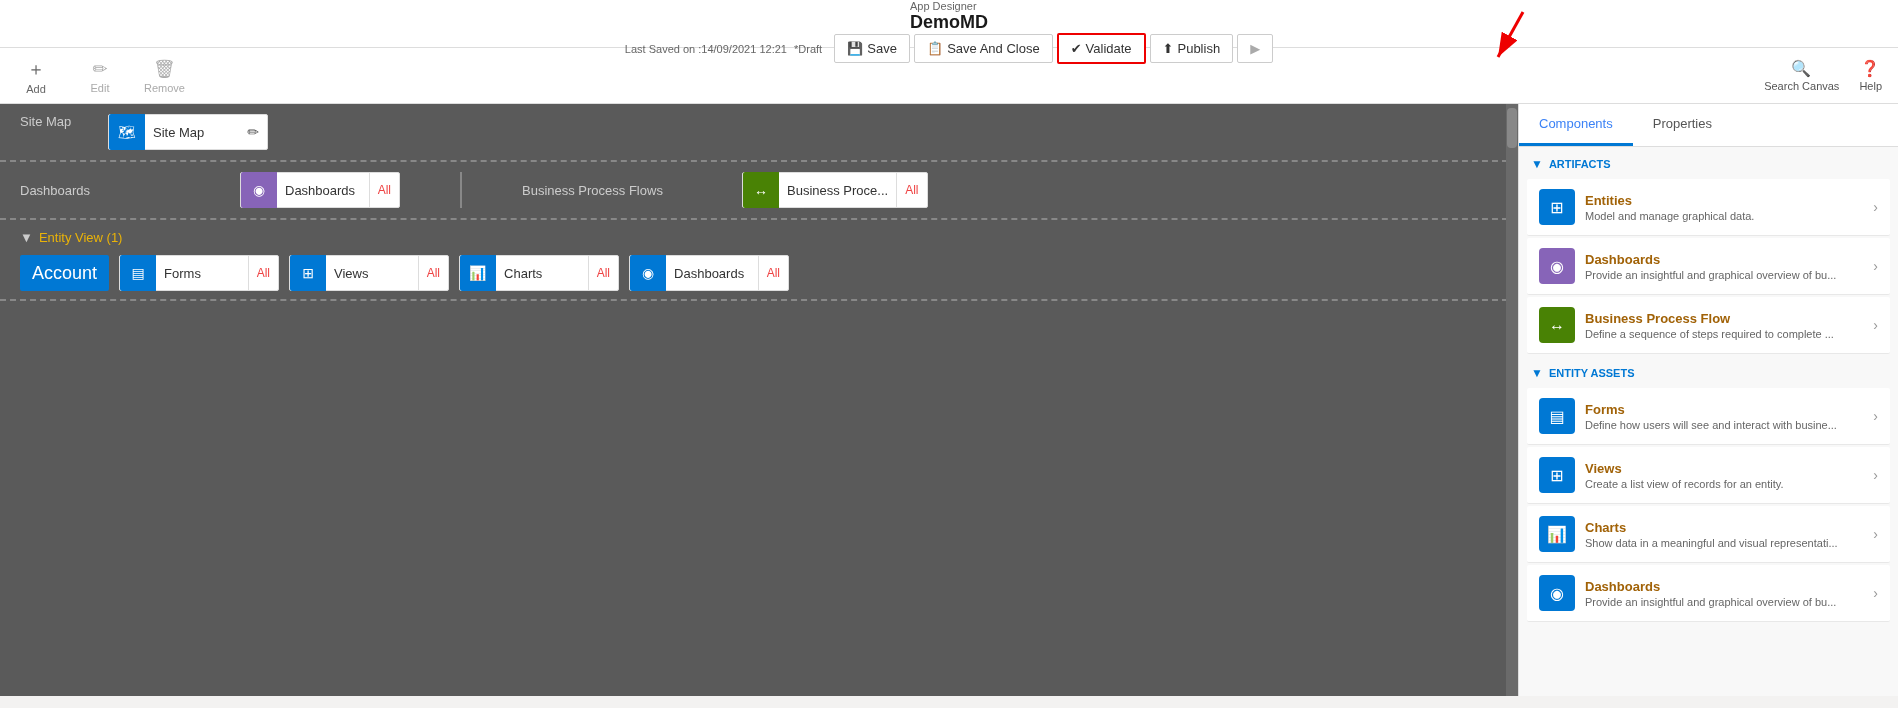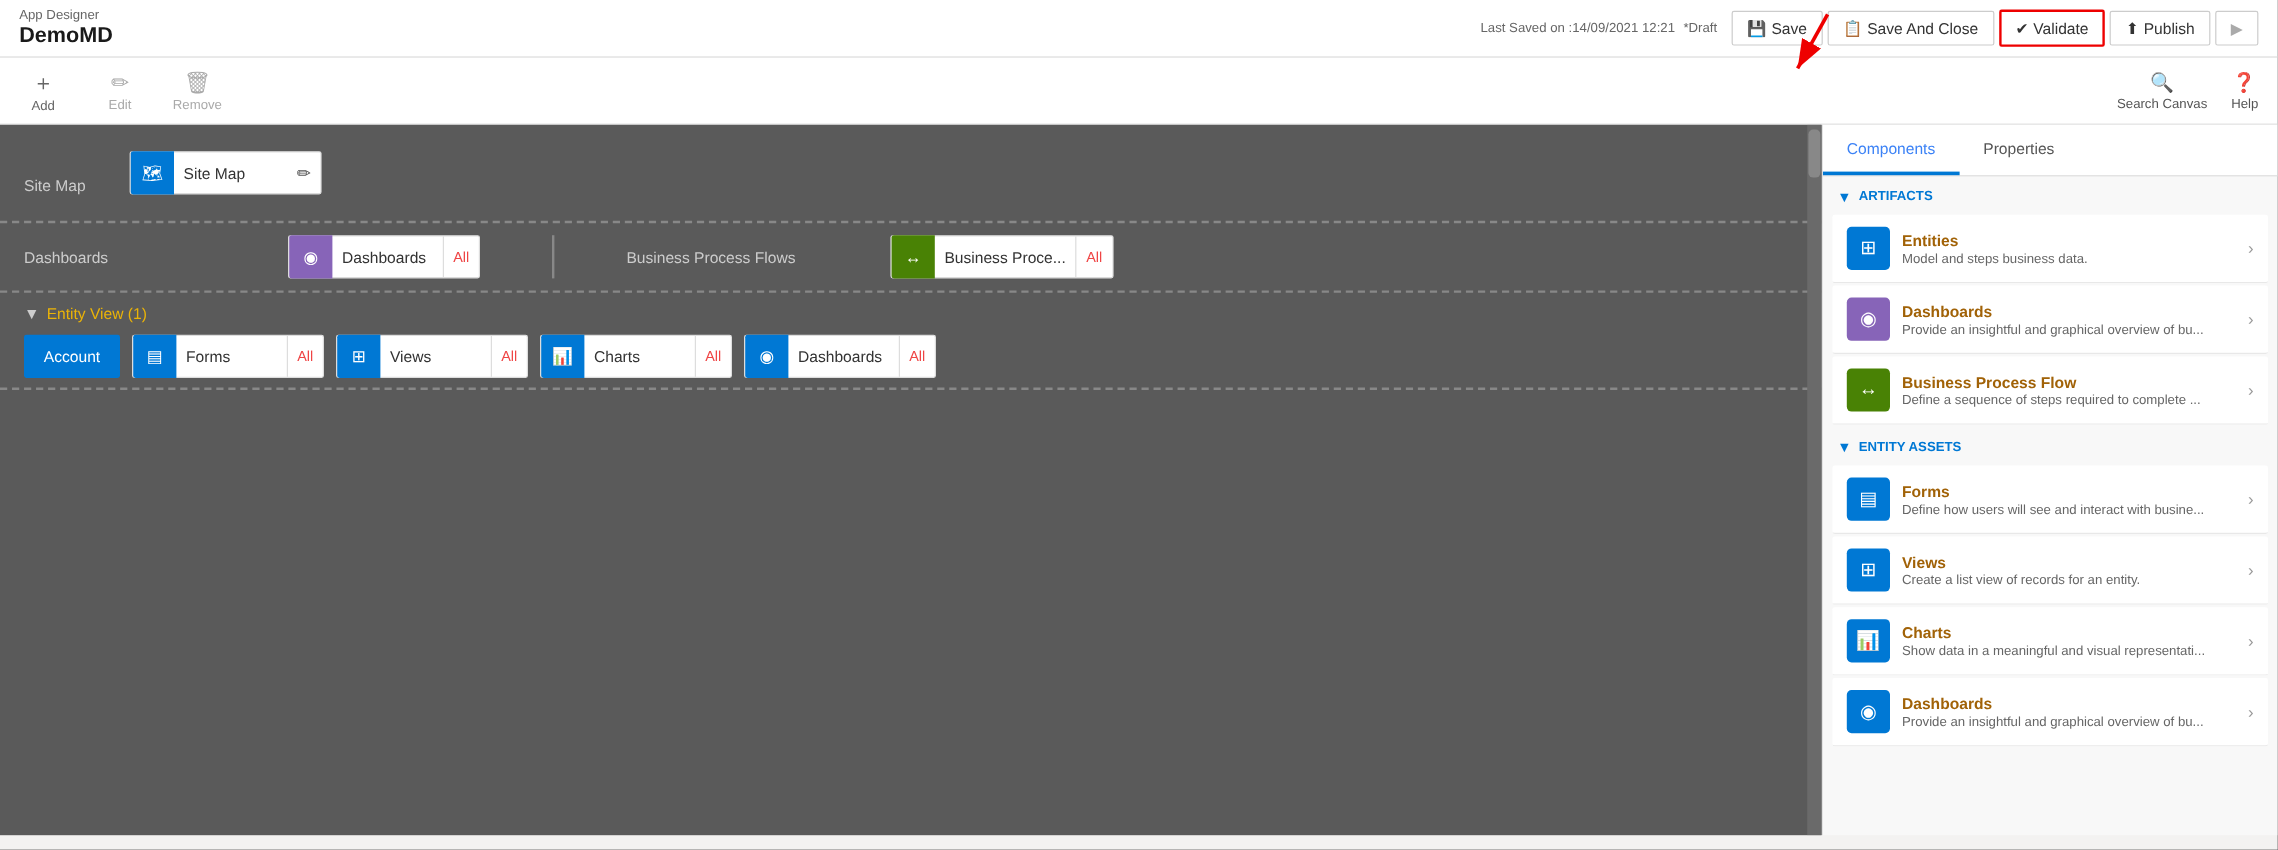--- a/index.html
+++ b/index.html
@@ -7,20 +7,21 @@
 
     
     .top-header {
       background: #fff;
       border-bottom: 1px solid #ddd;
       height: 48px;
       display: flex;
       align-items: center;
       justify-content: space-between;
       padding: 0 16px;
+      flex-direction: column;
     }
     .app-title-area { display: flex; flex-direction: column; justify-content: center; }
     .app-designer-label { font-size: 11px; color: #666; }
     .app-name { font-size: 18px; font-weight: 600; color: #1a1a1a; }
     .header-actions { display: flex; align-items: center; gap: 4px; }
     .header-save-info { font-size: 11px; color: #666; margin-right: 8px; }
     .header-btn {
       display: flex; align-items: center; gap: 4px;
       padding: 6px 12px; border: 1px solid #ccc; background: #fff;
       cursor: pointer; font-size: 13px; color: #333; border-radius: 2px;
@@ -66,21 +67,21 @@
     .canvas-scroll-bar {
       position: absolute;
       right: 0; top: 0; bottom: 0; width: 12px;
       background: #6a6a6a;
     }
     .scroll-thumb {
       width: 10px; height: 40px; background: #888; border-radius: 4px; margin: 4px 1px;
     }
 
     
-    .sitemap-row { display: flex; align-items: flex-end; gap: 8px; padding: 22px 20px; border-bottom: 2px dashed #888; }
+    .sitemap-row { display: flex; align-items: flex-start; gap: 8px; padding: 10px 20px; border-bottom: 2px dashed #888; }
     .sitemap-label { color: #ccc; font-size: 13px; min-width: 80px; }
 
     
     .comp-box {
       background: #fff;
       border: 1px solid #ddd;
       border-radius: 2px;
       display: flex;
       align-items: center;
       height: 36px;
@@ -107,21 +108,21 @@
     }
 
     
     .entity-section { padding: 10px 20px 8px; border-bottom: 2px dashed #888; }
     .entity-section-header { display: flex; align-items: center; gap: 6px; margin-bottom: 10px; }
     .entity-section-toggle { color: #ccc; font-size: 13px; cursor: pointer; }
     .entity-section-name { color: #eab308; font-size: 13px; font-weight: 500; }
     .entity-row { display: flex; align-items: center; gap: 10px; }
     .entity-label-box {
       background: #0078d4; color: #fff;
-      padding: 8px 12px; border-radius: 2px; font-size: 13px; font-weight: 500;
+      padding: 8px 12px; border-radius: 2px; font-size: 18px; font-weight: 500;
       min-width: 80px; text-align: center; height: 36px; display: flex; align-items: center; justify-content: center;
     }
 
     
     .bpf-section { display: flex; align-items: center; gap: 60px; padding: 10px 20px; border-bottom: 2px dashed #888; }
     .bpf-label { color: #ccc; font-size: 13px; font-weight: 500; min-width: 160px; }
     .bpf-separator { width: 2px; height: 36px; background: #888; }
 
     
     .right-panel {
@@ -317,21 +318,21 @@
 
     <div class="panel-section-header">
       <span class="panel-section-toggle">▼</span>
       <span>ARTIFACTS</span>
     </div>
 
     <div class="panel-item">
       <div class="panel-item-icon blue">⊞</div>
       <div class="panel-item-content">
         <div class="panel-item-title">Entities</div>
-        <div class="panel-item-desc">Model and steps business data.</div>
+        <div class="panel-item-desc">Model and manage graphical data.</div>
       </div>
       <span class="panel-item-chevron">›</span>
     </div>
 
     <div class="panel-item">
       <div class="panel-item-icon purple">◉</div>
       <div class="panel-item-content">
         <div class="panel-item-title">Dashboards</div>
         <div class="panel-item-desc">Provide an insightful and graphical overview of bu...</div>
       </div>

